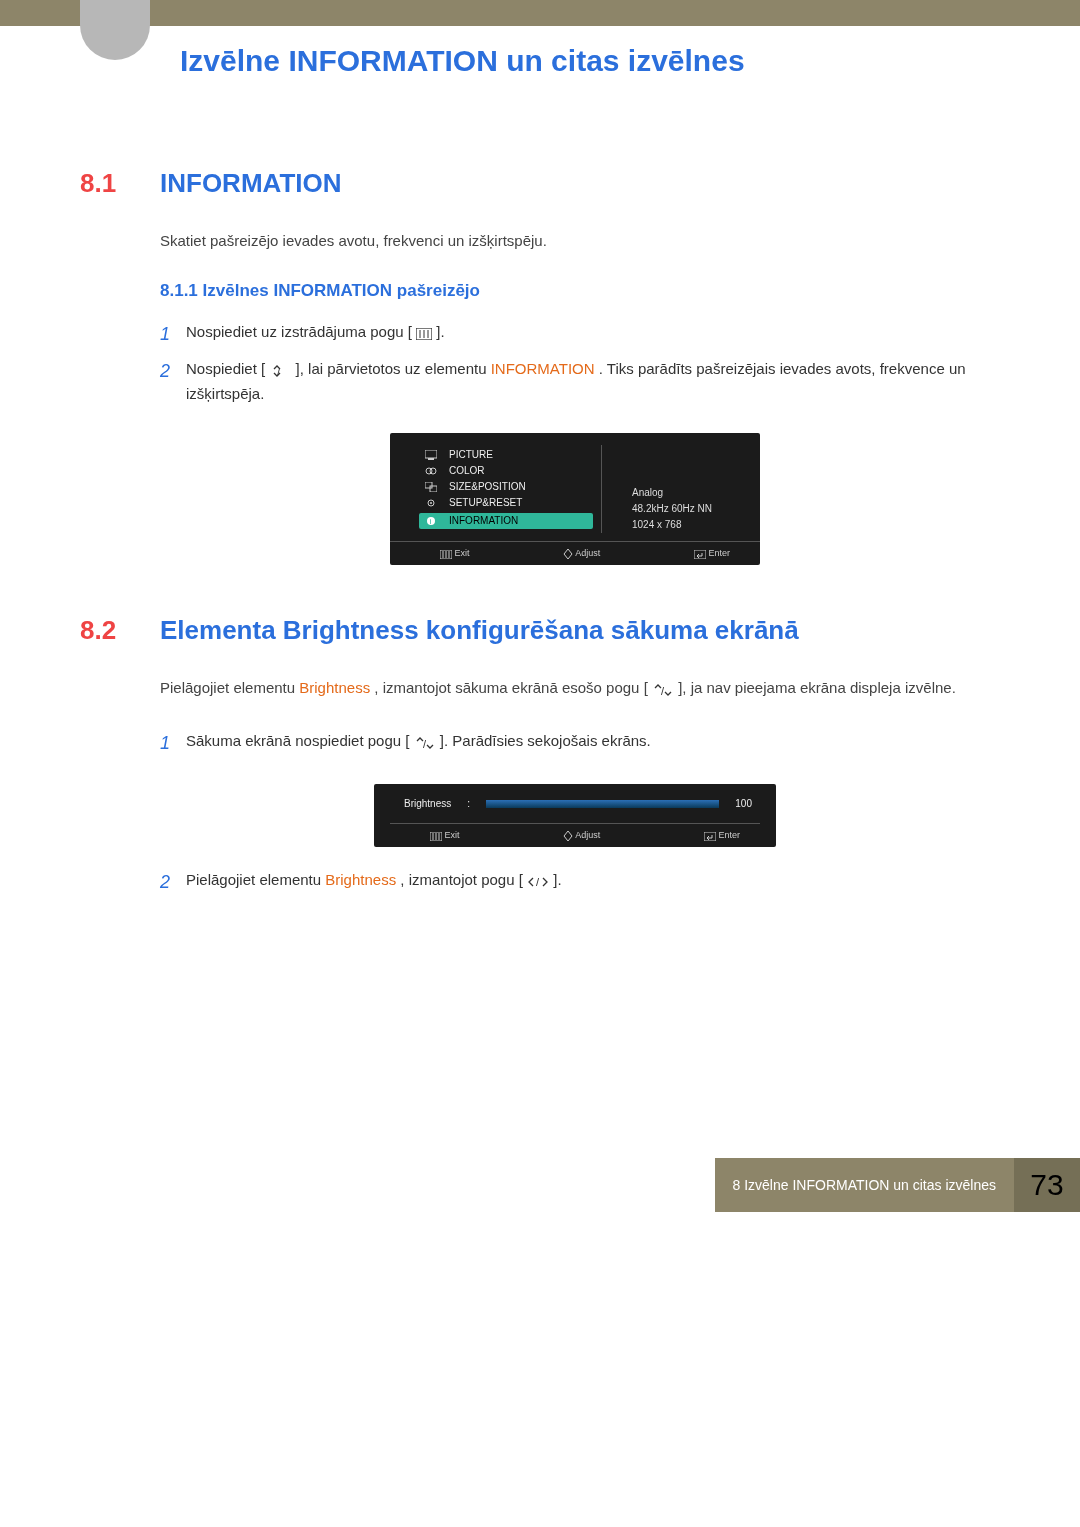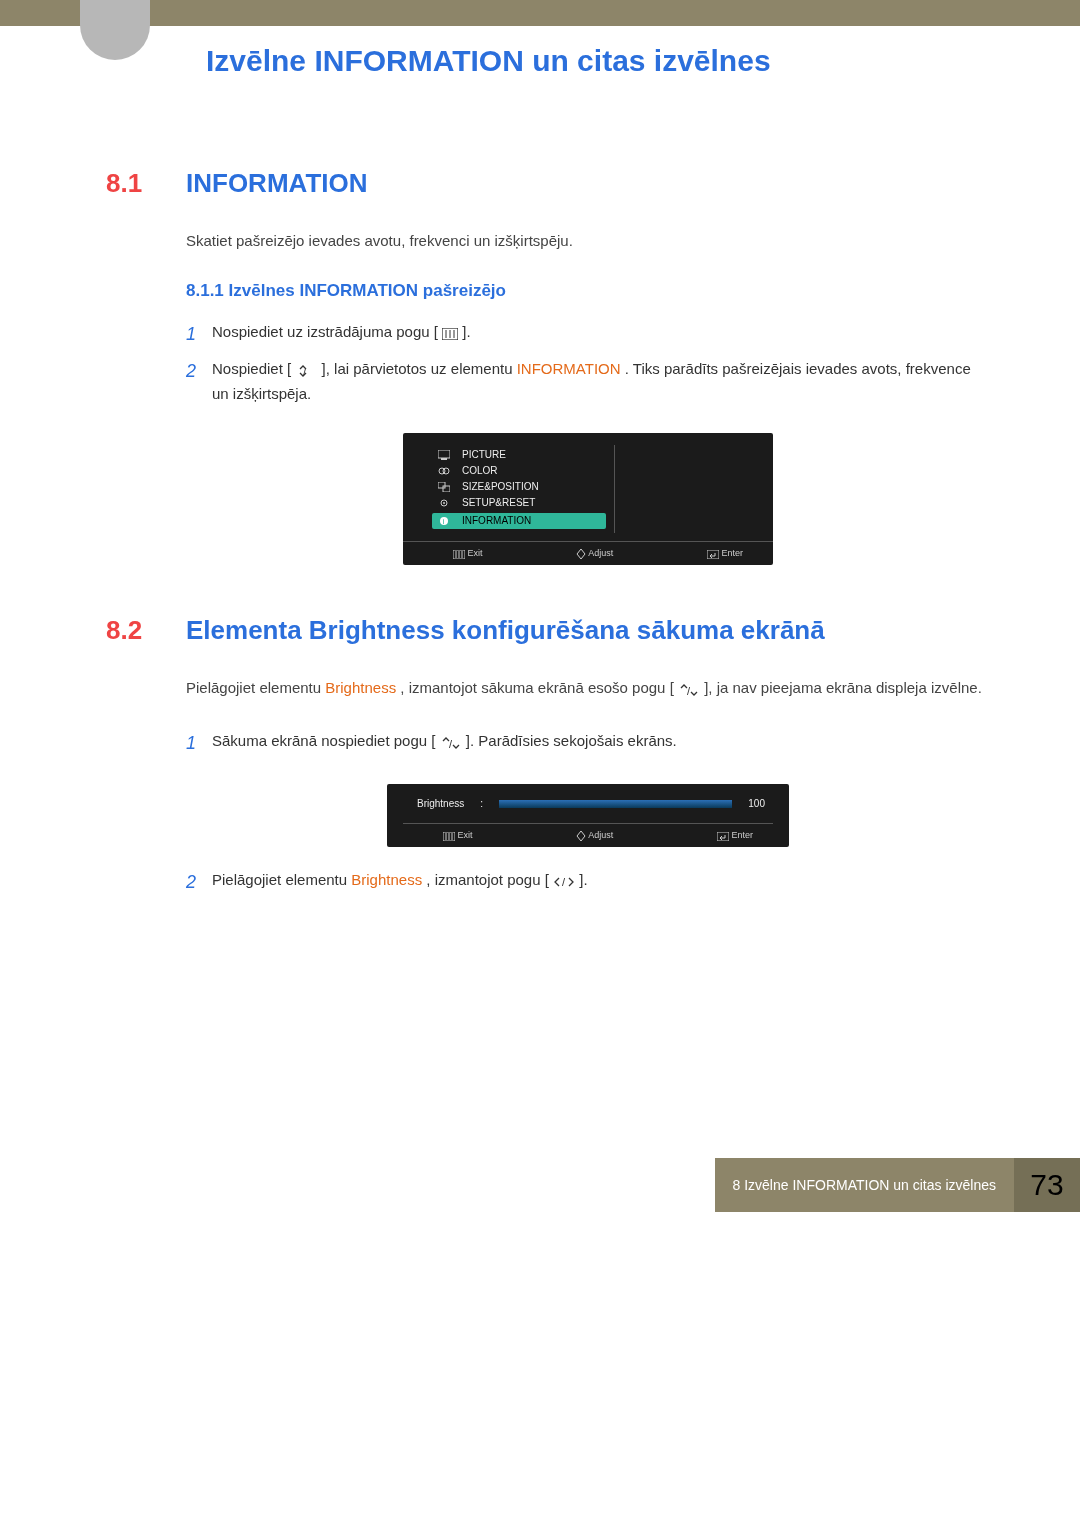--- a/index.html
+++ b/index.html
@@ -20,21 +20,20 @@
     width: 70px;
     height: 60px;
     background: #b7b7b7;
     border-bottom-left-radius: 35px;
     border-bottom-right-radius: 35px;
     z-index: 0;
   }
   .page {
     position: relative;
     padding: 0 90px 0 160px;
-    margin-left: 26px;
   }
   h1.chapter-title {
     position: relative;
     color: #2b6fdc;
     font-weight: bold;
     font-size: 30px;
     margin: 18px 0 90px 20px;
     z-index: 1;
   }
   .section-row {
@@ -297,20 +296,25 @@
         <div class="row sel">
           <span class="ic">
               <svg width="12" height="10">
                 <circle cx="6" cy="5" r="4" fill="#fff"></circle>
                 <text x="4.5" y="8" font-size="8" fill="#2fb79a">i</text>
               </svg>
             </span>
           <span>INFORMATION</span>
         </div>
       </div>
+      <div class="right">
+        <div>Analog</div>
+        <div>48.2kHz 60Hz NN</div>
+        <div>1024 x 768</div>
+      </div>
     </div>
     <div class="bottom">
       <span>
         <svg class="inline-svg" width="12" height="9">
             <rect x="0" y="0" width="12" height="9" fill="none" stroke="#ccc"></rect>
             <line x1="3" y1="1" x2="3" y2="8" stroke="#ccc"></line>
             <line x1="6" y1="1" x2="6" y2="8" stroke="#ccc"></line>
             <line x1="9" y1="1" x2="9" y2="8" stroke="#ccc"></line>
           </svg>
         <span>Exit</span>

